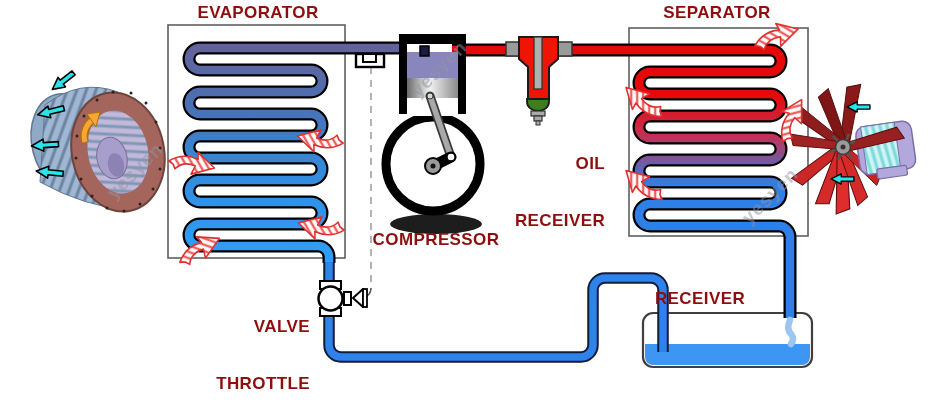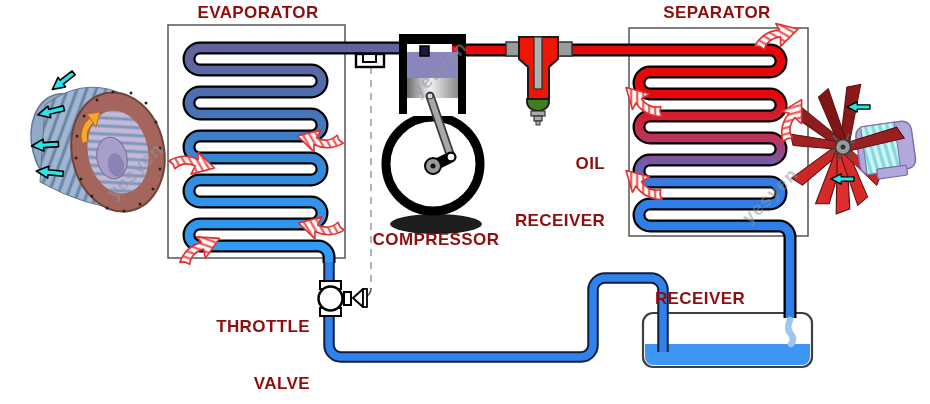--- a/index.html
+++ b/index.html
@@ -240,22 +240,22 @@
 </svg>
 
 <div class="lbl ctr" style="left:258px;top:3px;">EVAPORATOR</div>
 <div class="lbl ctr" style="left:717px;top:3px;">SEPARATOR</div>
 <div class="lbl ctr" style="left:436px;top:230px;">COMPRESSOR</div>
 <div class="lbl ctr" style="left:560px;top:116px;">
   <div>OIL</div>
   <div>RECEIVER</div>
 </div>
 <div class="lbl rt" style="right:620px;top:279px;">
+  <div>VALVE</div>
   <div>THROTTLE</div>
-  <div>VALVE</div>
 </div>
 <div class="lbl ctr" style="left:700px;top:289px;">RECEIVER</div>
 
 <div class="wm" style="left:100px;top:160px;">yesyen</div>
 <div class="wm" style="left:404px;top:58px;">yesyen</div>
 <div class="wm" style="left:735px;top:185px;">yesyen</div>
 
 </div>
 
 </body></html>

